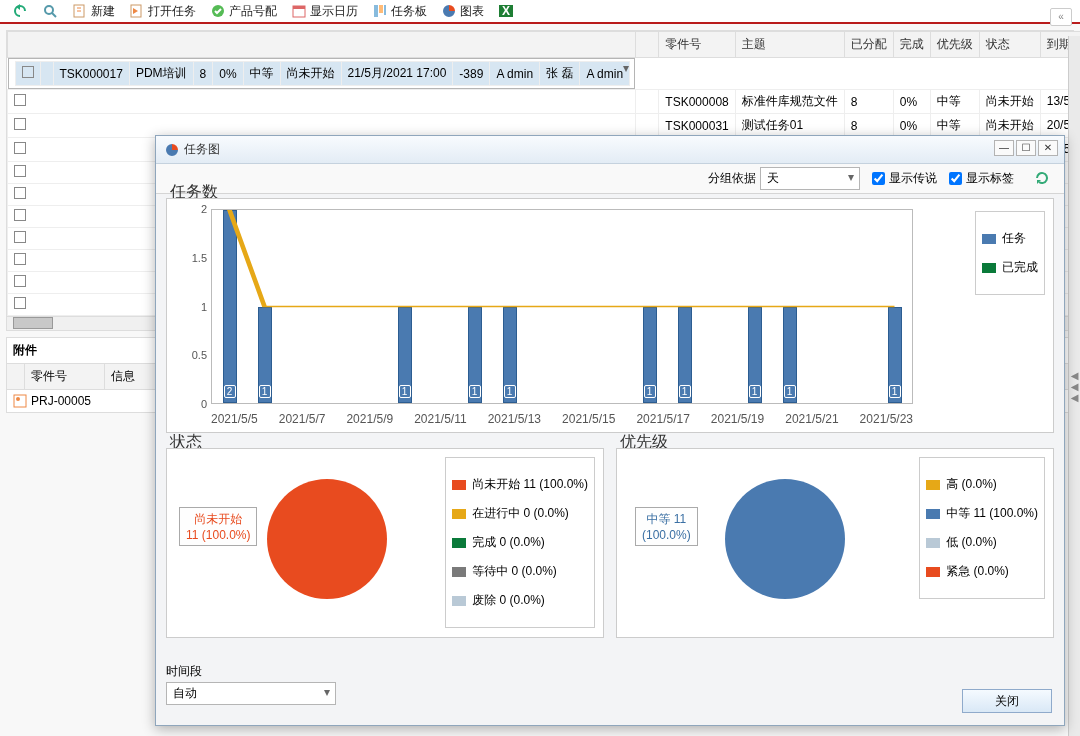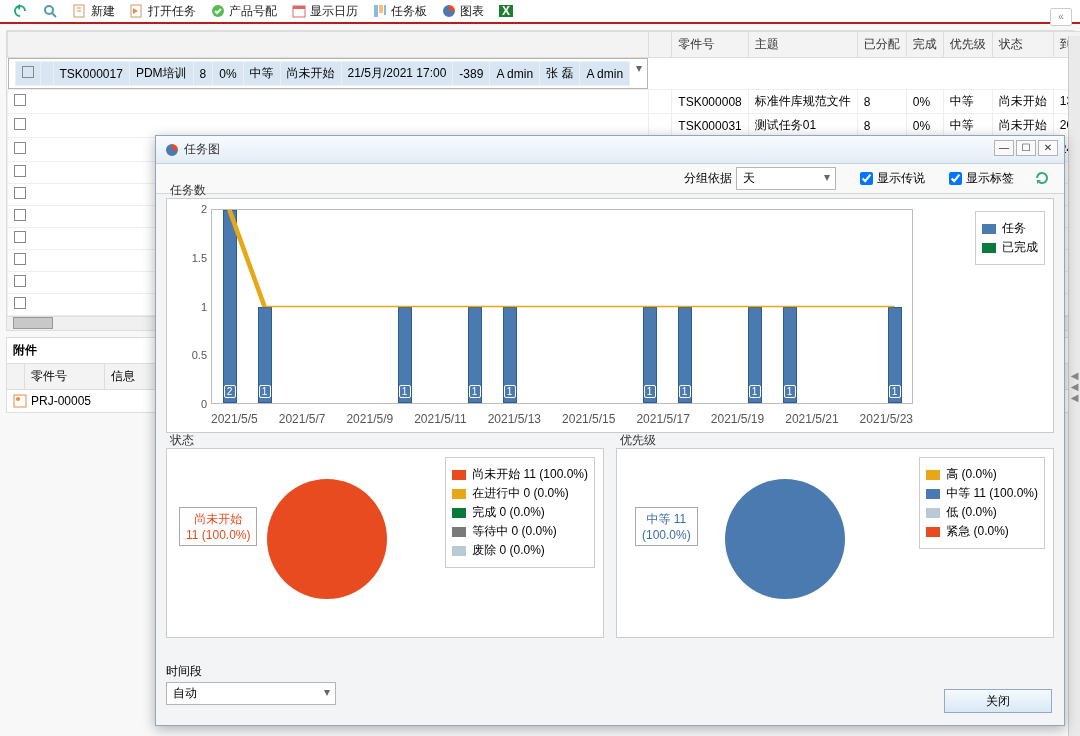--- a/index.html
+++ b/index.html
@@ -21,49 +21,49 @@
 .att-head{display:flex;border-top:1px solid #ddd;border-bottom:1px solid #ddd;background:#f3f3f3;}
 .att-head>div{padding:4px 6px;border-right:1px solid #ddd;}
 .att-row{display:flex;align-items:center;padding:4px 6px;gap:4px;}
 .right-strip{position:absolute;right:0;top:36px;bottom:0;width:12px;background:#eaeaea;border-left:1px solid #ccc;display:flex;align-items:center;justify-content:center;}
 .right-strip span{writing-mode:vertical-rl;font-size:10px;color:#888;}
 
 .dlg{position:absolute;left:155px;top:135px;width:910px;height:591px;background:#f3f4f6;border:1px solid #8fa6bc;box-shadow:0 3px 12px rgba(0,0,0,.3);}
 .dlg-title{height:28px;background:linear-gradient(#f8fbfe,#e3ecf5);border-bottom:1px solid #c5d2de;display:flex;align-items:center;padding:0 8px;font-size:12px;color:#333;}
 .dlg-ctrls{position:absolute;right:6px;top:4px;display:flex;gap:2px;}
 .dlg-ctrls span{width:20px;height:16px;border:1px solid #b3b3b3;background:#fafafa;text-align:center;line-height:14px;font-size:10px;cursor:pointer;}
-.dlg-opts{height:30px;display:flex;align-items:center;justify-content:flex-end;gap:24px;padding-right:50px;border-bottom:1px solid #d5d5d5;background:#f9f9f9;}
+.dlg-opts{height:30px;display:flex;align-items:center;justify-content:flex-end;gap:12px;padding-right:50px;border-bottom:1px solid #d5d5d5;background:#f9f9f9;}
 .dlg-opts label{display:flex;align-items:center;gap:4px;}
-.sel{border:1px solid #b5b5b5;padding:2px 17px 2px 6px;background:#fff;min-width:100px;display:inline-block;position:relative;}
+.sel{border:1px solid #b5b5b5;padding:2px 4px 2px 6px;background:#fff;min-width:100px;display:inline-block;position:relative;}
 .sel::after{content:"▾";position:absolute;right:5px;top:2px;color:#666;}
 .dlg-refresh{position:absolute;right:14px;top:34px;width:16px;height:16px;color:#4a8;cursor:pointer;}
 .panel{border:1px solid #ccc;background:#fff;position:absolute;}
 .p1{left:10px;top:62px;width:888px;height:235px;}
-.sec-title{font-size:12px;color:#333;margin:0 0 2px 2px;}
+.sec-title{font-size:16px;color:#333;margin:0 0 2px 2px;}
 .p2{left:10px;top:312px;width:438px;height:190px;}
 .p3{left:460px;top:312px;width:438px;height:190px;}
 .chart-area{position:relative;width:100%;height:100%;}
 .yaxis{position:absolute;left:10px;top:10px;bottom:28px;width:30px;}
 .ytick{position:absolute;right:0;font-size:11px;color:#555;transform:translateY(50%);}
 .plot{position:absolute;left:44px;right:140px;top:10px;bottom:28px;border:1px solid #bbb;}
 .bar{position:absolute;bottom:0;width:14px;background:#4a7ab0;border:1px solid #2c5d91;}
 .bar .lbl{position:absolute;bottom:4px;left:0;right:0;text-align:center;font-size:10px;color:#fff;background:#4a7ab0;border:1px solid #fff;border-radius:2px;}
 .linepath{position:absolute;left:0;top:0;width:100%;height:100%;}
 .xaxis{position:absolute;left:44px;right:140px;bottom:6px;display:flex;justify-content:space-between;font-size:10px;color:#555;}
 .legend-box{position:absolute;right:8px;top:12px;border:1px solid #ccc;padding:6px;background:#fff;}
-.lg-item{display:flex;align-items:center;gap:6px;margin:2px 0;font-size:11px;}
+.lg-item{display:flex;align-items:center;gap:6px;margin:12px 0;font-size:11px;}
 .swatch{width:14px;height:10px;display:inline-block;}
 .pie{width:120px;height:120px;border-radius:50%;position:absolute;}
 .callout{position:absolute;border:1px solid #aaa;padding:3px 6px;font-size:10px;background:#fefefe;text-align:center;}
 .callout.red{color:#e84b1f;}
 .callout.blu{color:#3a6fa3;}
 .legend-list{position:absolute;right:8px;top:8px;border:1px solid #ccc;padding:6px;background:#fff;}
 .dlg-bottom{position:absolute;left:10px;right:10px;bottom:10px;height:52px;display:flex;align-items:flex-start;}
 .fld label{display:block;margin-bottom:2px;}
-.btn-close{position:absolute;right:12px;bottom:12px;width:108px;height:24px;border:1px solid #8faacb;background:linear-gradient(#f5faff,#d9e8f6);text-align:center;line-height:22px;cursor:pointer;}
+.btn-close{position:absolute;right:12px;bottom:12px;width:90px;height:24px;border:1px solid #8faacb;background:linear-gradient(#f5faff,#d9e8f6);text-align:center;line-height:22px;cursor:pointer;}
 </style>
 </head>
 <body>
 
 <div class="toolbar">
   <span class="tb-item">
       <svg class="tb-icon" viewBox="0 0 16 16">
         <path fill="none" stroke="#2a7" stroke-width="2" d="M13 8a5 5 0 1 0-5 5"></path>
         <path fill="#2a7" d="M8 1l-4 3 4 3z"></path>
       </svg>

